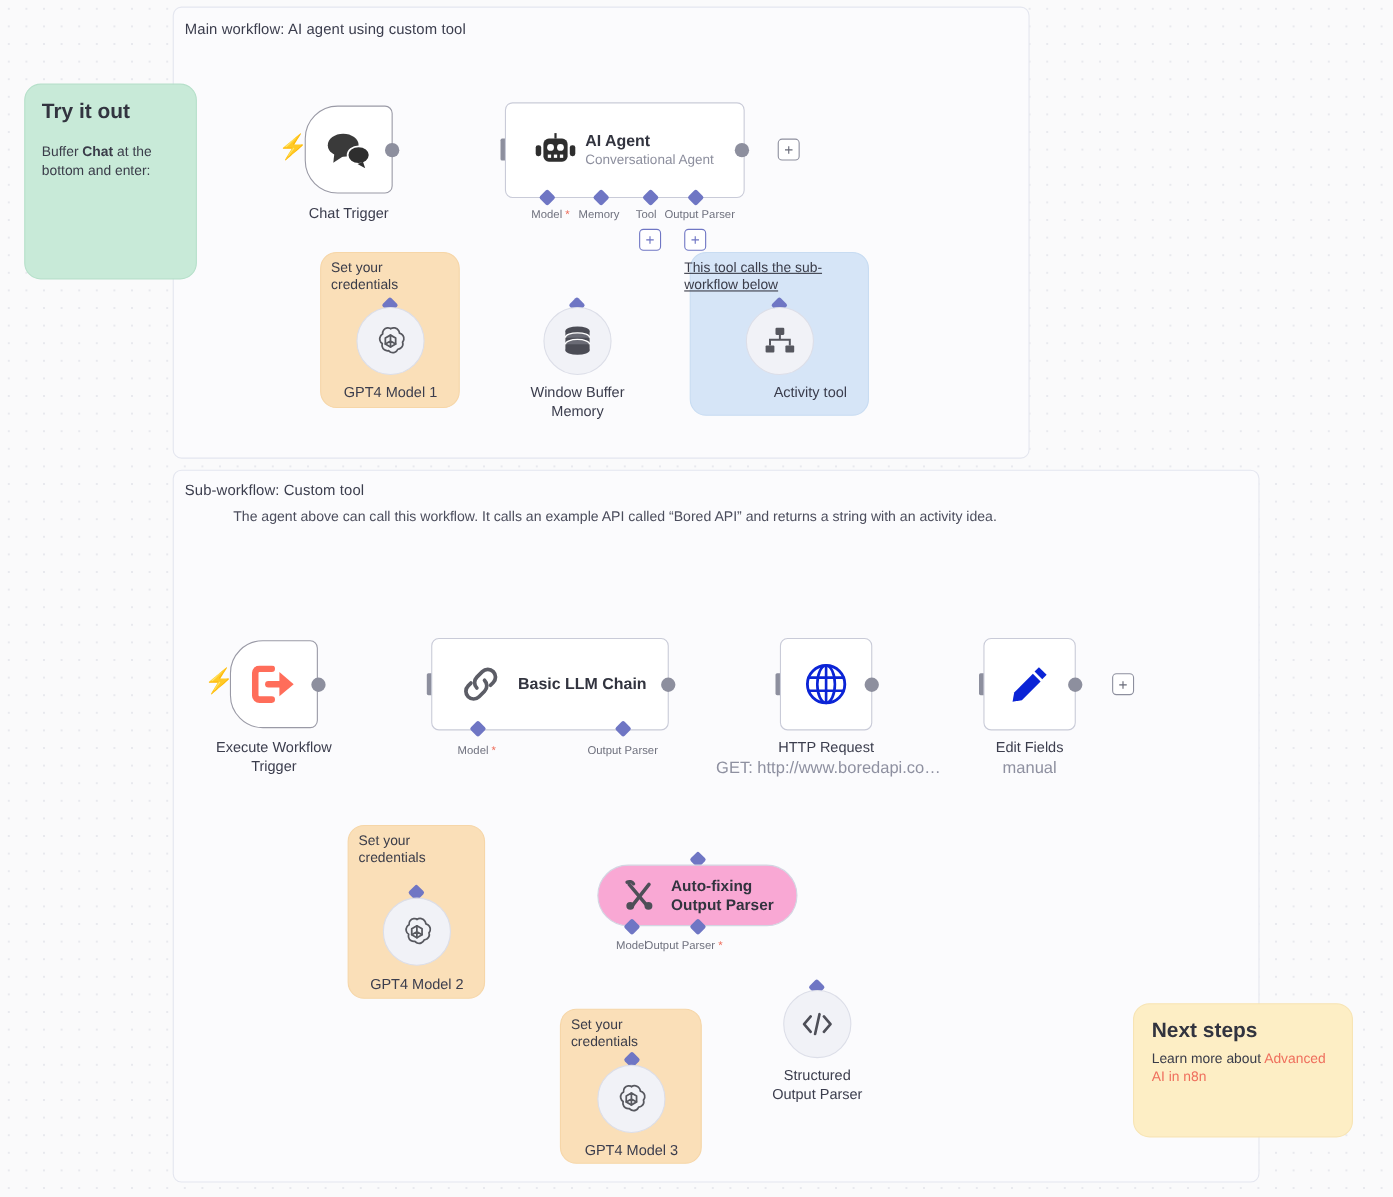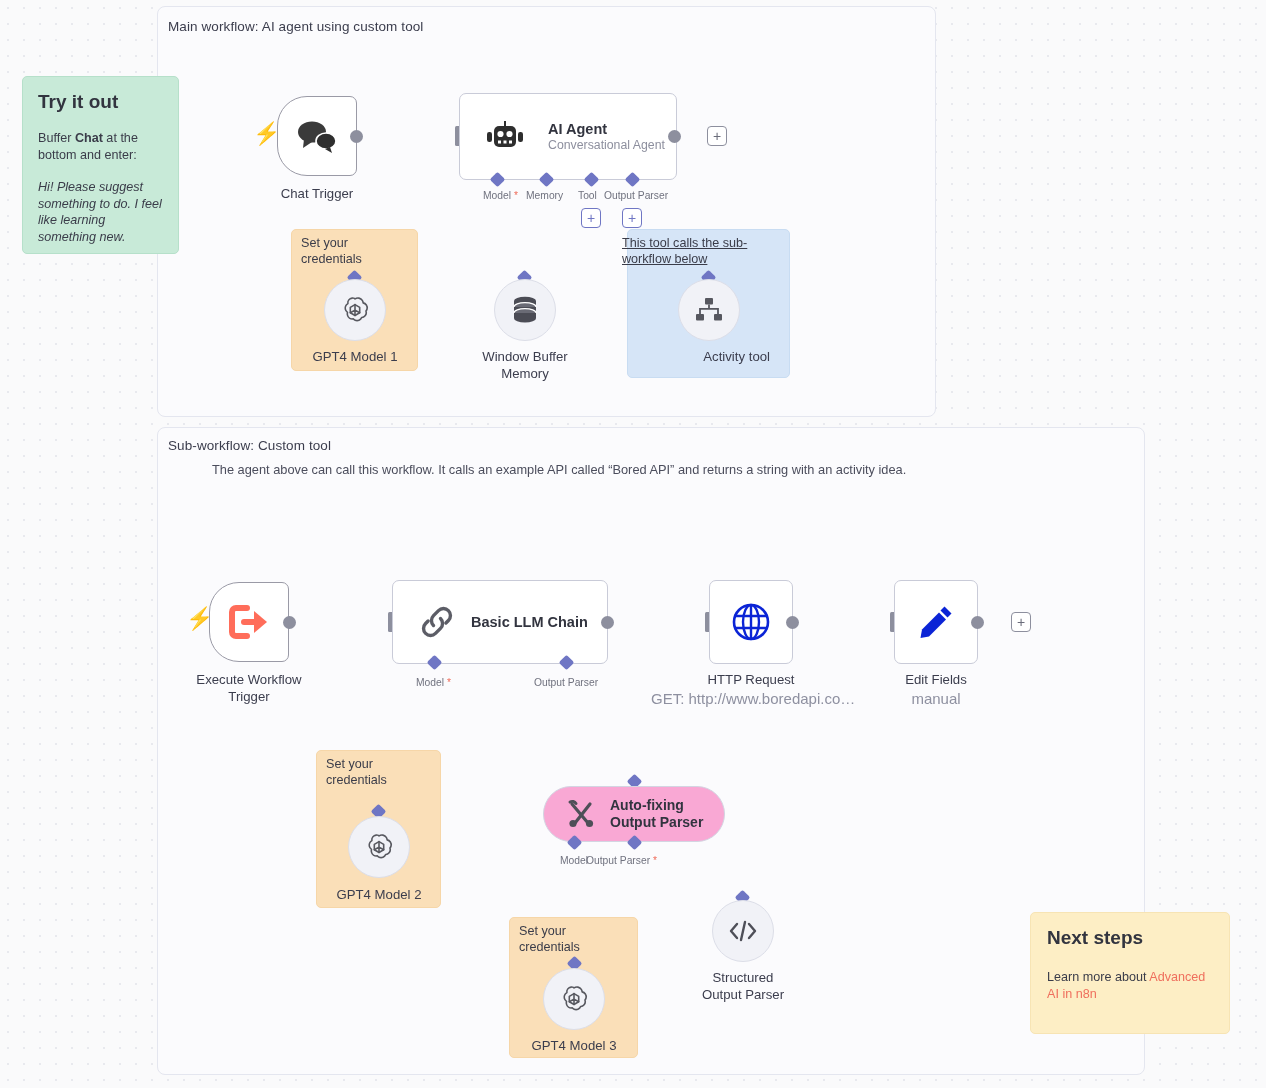--- a/index.html
+++ b/index.html
@@ -29,21 +29,21 @@
     white-space:nowrap;
   }
   .panel-sub {
     position:absolute;
     font-size:12.8px;
     color:#4b4d5c;
     white-space:nowrap;
   }
 
   
-  .sticky { position:absolute; border-radius:5px; }
+  .sticky { position:absolute; border-radius:15px; }
   .sticky.green { background:#c8ead8; border:1px solid #b6e0ca; }
   .sticky.yellow { background:#fdeec5; border:1px solid #f7e4b4; }
   .sticky.blue   { background:#d6e5f7; border:1px solid #c8dcf2; }
   .sticky.orange { background:#fadfb8; border:1px solid #f6d6a8; }
   .sticky h3 {
     margin:0; font-size:19px; font-weight:bold; color:#32343f;
   }
   .sticky p { margin:0; font-size:12.6px; line-height:16.5px; color:#3a3c49; }
   .sticky p.em { font-style:italic; }
   .sticky .lnk { color:#ef6f5d; }
@@ -191,26 +191,25 @@
 <div class="panel" style="left:157px; top:6px; width:779px; height:411px;"></div>
 <div class="panel-title" style="left:168px; top:19px;">Main workflow: AI agent using custom tool</div>
 
 <div class="panel" style="left:157px; top:427px; width:988px; height:648px;"></div>
 <div class="panel-title" style="left:168px; top:438px;">Sub-workflow: Custom tool</div>
 <div class="panel-sub" style="left:168px; top:462px;margin-left:44px;">The agent above can call this workflow. It calls an example API called “Bored API” and returns a string with an activity idea.</div>
 
 <div class="sticky green" style="left:22px; top:76px; width:157px; height:178px; padding:14px 15px;">
   <h3>Try it out</h3>
   <p style="margin-top:17px;"><span>Buffer </span><b>Chat</b><span> at the bottom and enter:</span></p>
-  <p class="em" style="margin-top:16px;">Hi! Please suggest something to do. I feel like learning something new.</p>
 </div>
 
 <div class="sticky yellow" style="left:1030px; top:912px; width:200px; height:122px; padding:14px 16px;">
   <h3>Next steps</h3>
-  <p style="margin-top:20px;"><span>Learn more about </span><span class="lnk">Advanced AI in n8n</span></p>
+  <p style="margin-top:5px;"><span>Learn more about </span><span class="lnk">Advanced AI in n8n</span></p>
 </div>
 
 <div class="sticky blue" style="left:627px; top:229px; width:163px; height:149px;"></div>
 <div class="note-text" style="left:622px; top:235px; width:140px;text-decoration:underline;">This tool calls the sub-workflow below</div>
 
 <div class="sticky orange" style="left:291px; top:229px; width:127px; height:142px;"></div>
 <div class="note-text" style="left:301px; top:235px; width:90px;">Set your credentials</div>
 
 <div class="sticky orange" style="left:316px; top:750px; width:125px; height:158px;"></div>
 <div class="note-text" style="left:326px; top:756px; width:90px;">Set your credentials</div>
@@ -226,21 +225,21 @@
       <path d="M8 20 L7 29 L16 23 Z" fill="#3a3a3a"></path>
       <ellipse cx="30" cy="22" rx="10" ry="8" fill="#2e2e2e" stroke="#fff" stroke-width="1.6"></ellipse>
       <path d="M34 28 L36 34 L29 30 Z" fill="#2e2e2e"></path>
     </svg>
   </span>
 </div>
 <div class="dot-out" style="left:350px; top:130px;"></div>
 <div class="node-label" style="left:257px; top:185px; width:120px;">Chat Trigger</div>
 
 <div class="in-bar" style="left:455px; top:126px;"></div>
-<div class="node light" style="left:459px; top:93px; width:218px; height:87px; padding-left:26px; gap:24px;">
+<div class="node light" style="left:459px; top:93px; width:218px; height:87px; padding-left:26px; gap:8px;">
   <span class="icon-wrap">
     <svg width="38" height="32" viewBox="0 0 38 32">
       <rect x="8" y="5" width="22" height="21" rx="5" fill="#2e2e2e"></rect>
       <rect x="1" y="11" width="5" height="10" rx="2.2" fill="#2e2e2e"></rect>
       <rect x="32" y="11" width="5" height="10" rx="2.2" fill="#2e2e2e"></rect>
       <circle cx="14.5" cy="13" r="3.1" fill="#fff"></circle>
       <circle cx="23.5" cy="13" r="3.1" fill="#fff"></circle>
       <rect x="12" y="19.5" width="3" height="3" fill="#fff"></rect>
       <rect x="17.5" y="19.5" width="3" height="3" fill="#fff"></rect>
       <rect x="23" y="19.5" width="3" height="3" fill="#fff"></rect>

